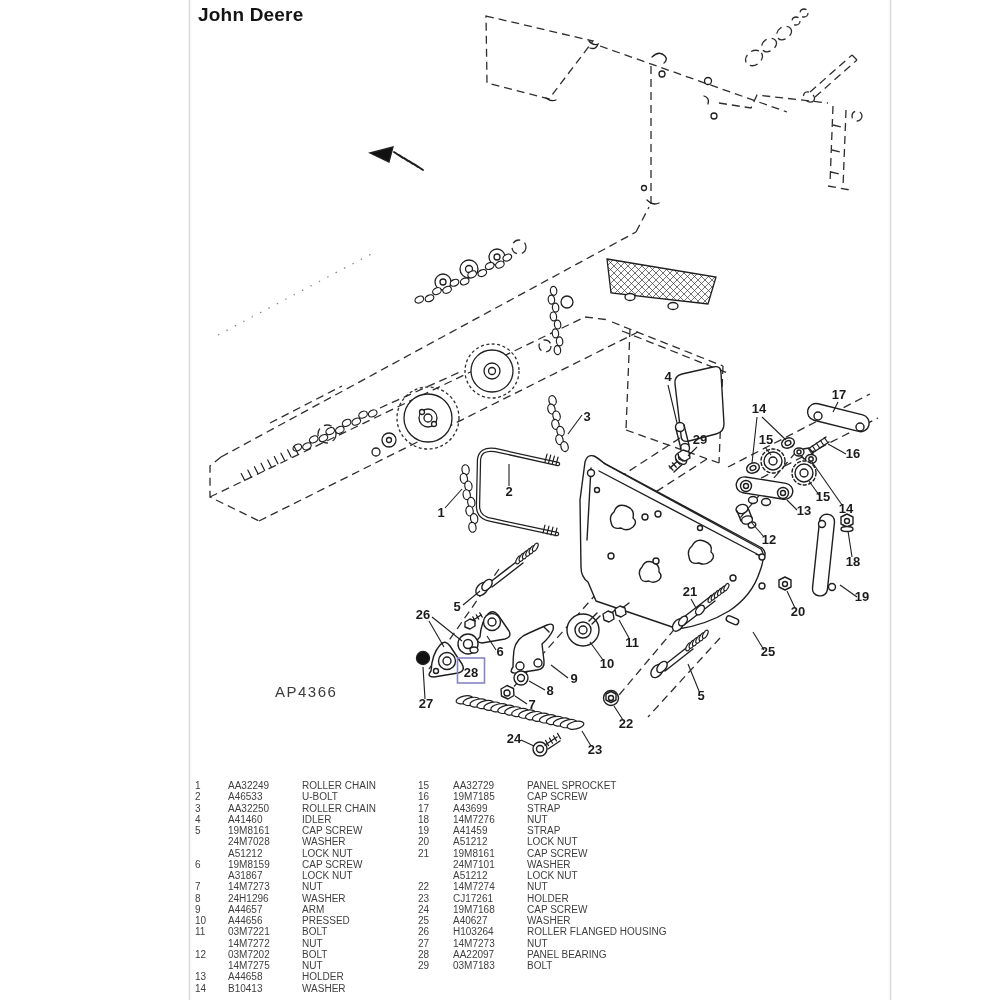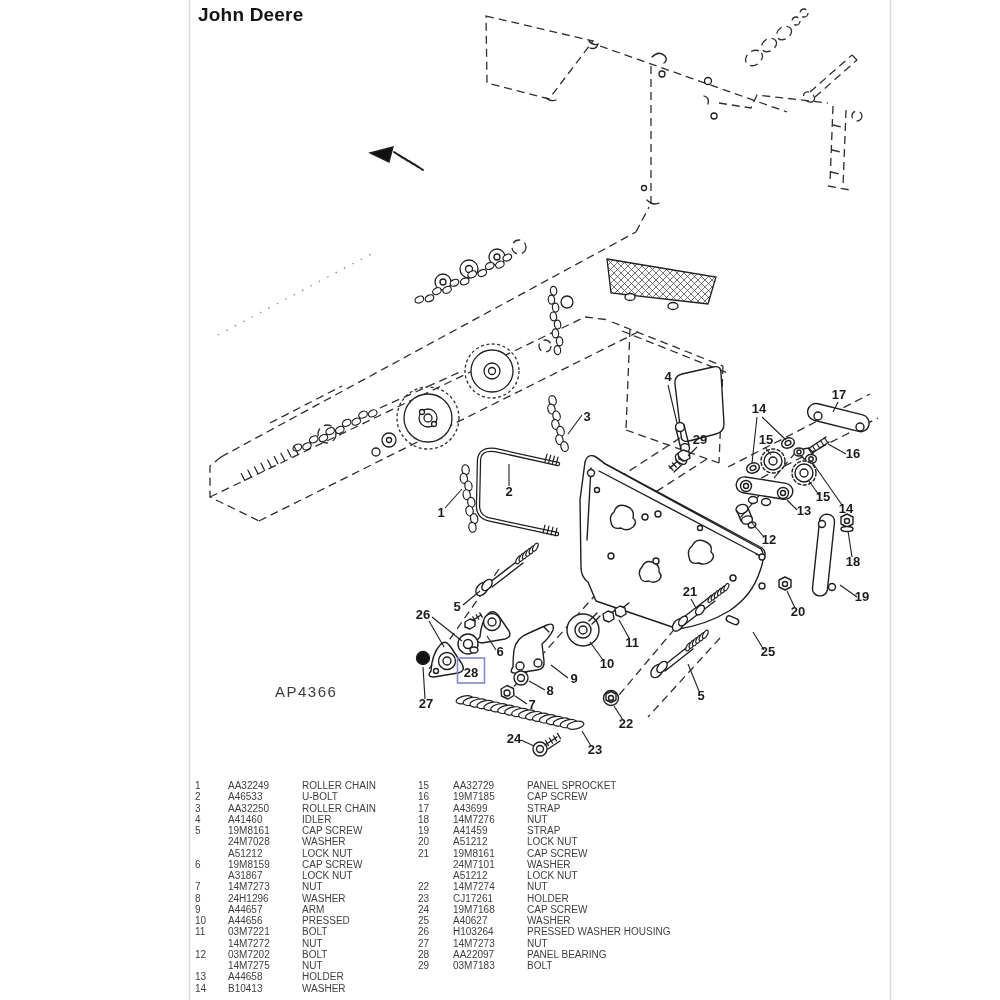--- a/index.html
+++ b/index.html
@@ -663,21 +663,21 @@
         <span class="c-desc">CAP SCREW</span>
       </div>
       <div class="prow">
         <span class="c-item">25</span>
         <span class="c-part">A40627</span>
         <span class="c-desc">WASHER</span>
       </div>
       <div class="prow">
         <span class="c-item">26</span>
         <span class="c-part">H103264</span>
-        <span class="c-desc">PRESSED WASHER HOUSING</span>
+        <span class="c-desc">ROLLER FLANGED HOUSING</span>
       </div>
       <div class="prow">
         <span class="c-item">27</span>
         <span class="c-part">14M7273</span>
         <span class="c-desc">NUT</span>
       </div>
       <div class="prow">
         <span class="c-item">28</span>
         <span class="c-part">AA22097</span>
         <span class="c-desc">PANEL BEARING</span>

